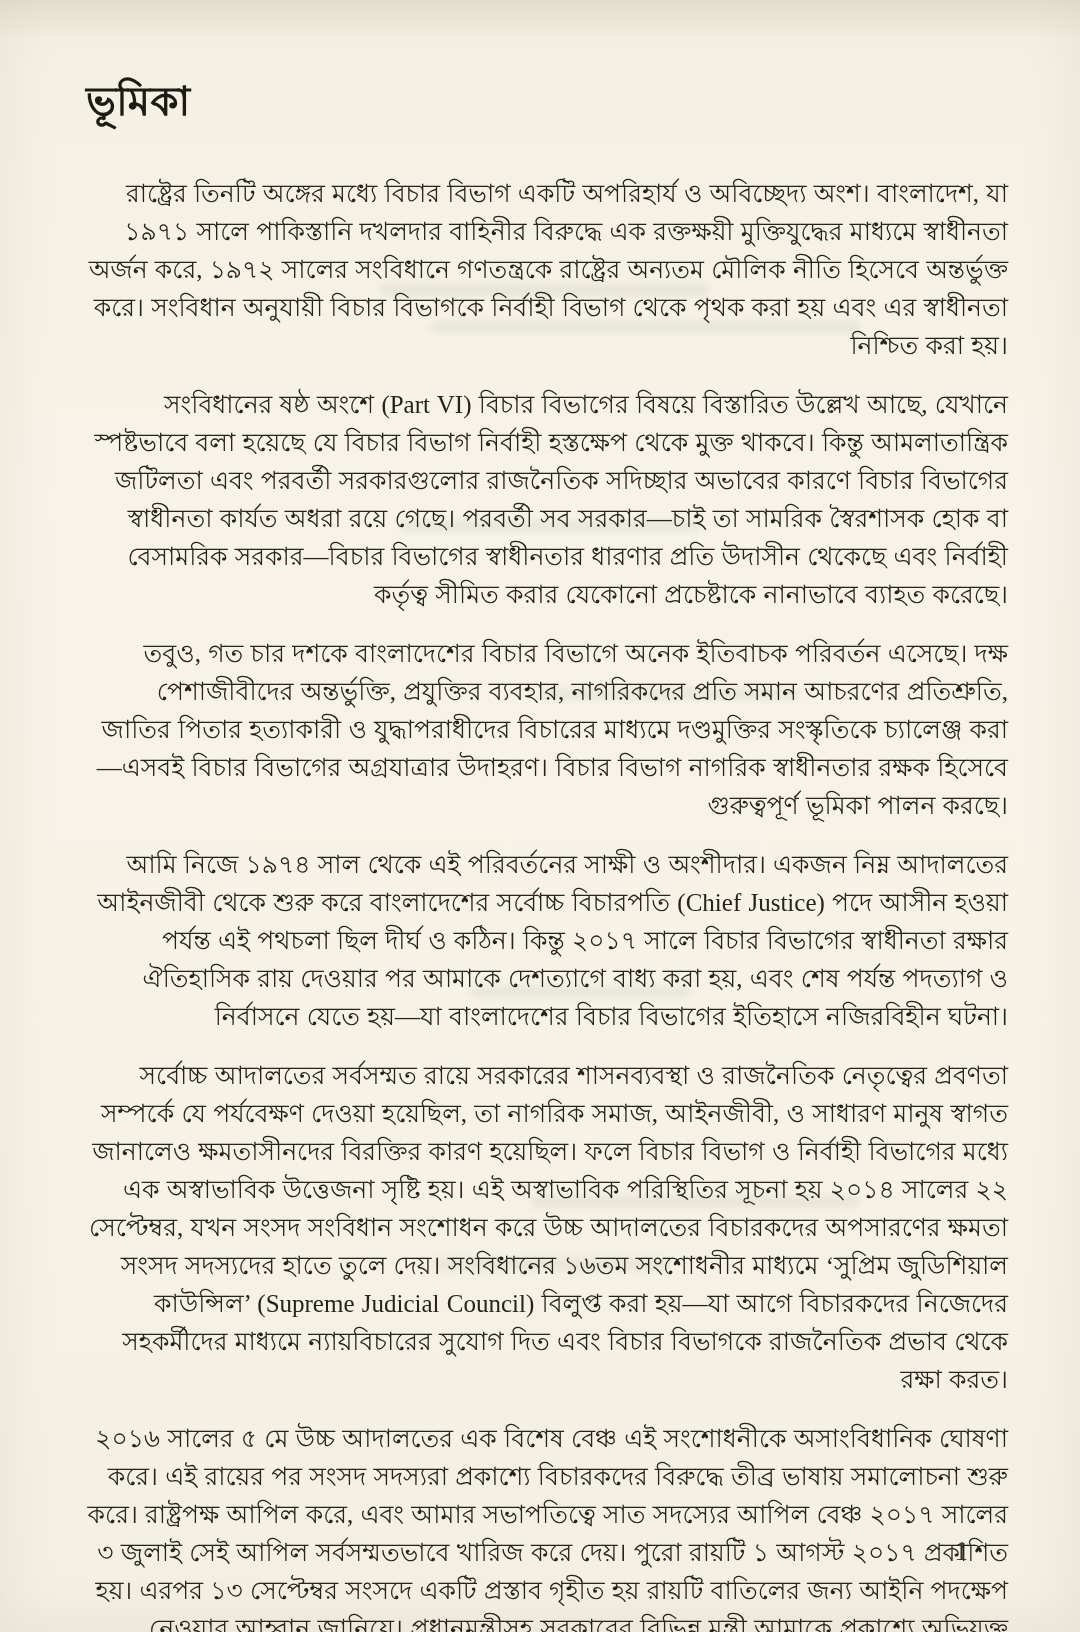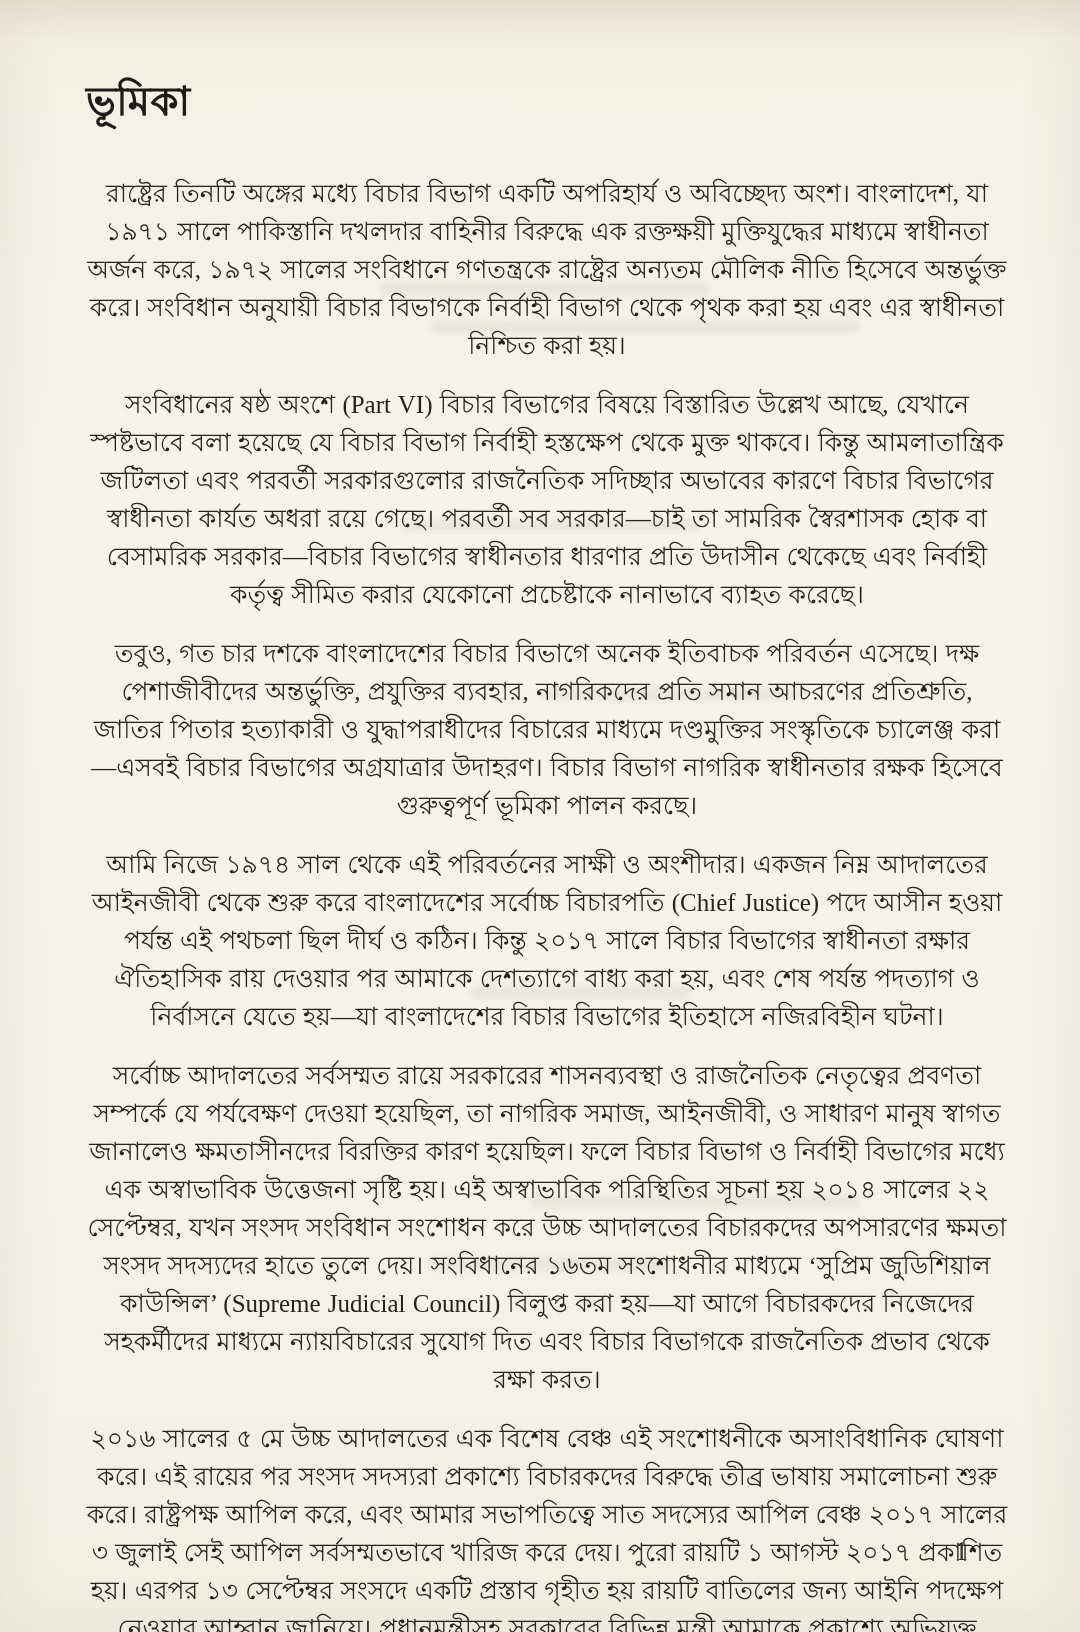--- a/index.html
+++ b/index.html
@@ -28,21 +28,21 @@
   .chapter-title {
     font-size: 40px;
     font-weight: 600;
     letter-spacing: 0.5px;
     margin: 0 0 38px 0;
     color: #1e1b16;
   }
   .para {
     font-size: 25px;
     line-height: 38px;
-    text-align: center;
+    text-align: right;
     margin: 0 0 21px 0;
     word-spacing: 1px;
   }
   .page-number {
     position: absolute;
     right: 112px;
     top: 1536px;
     font-size: 27px;
     color: #35322a;
   }

